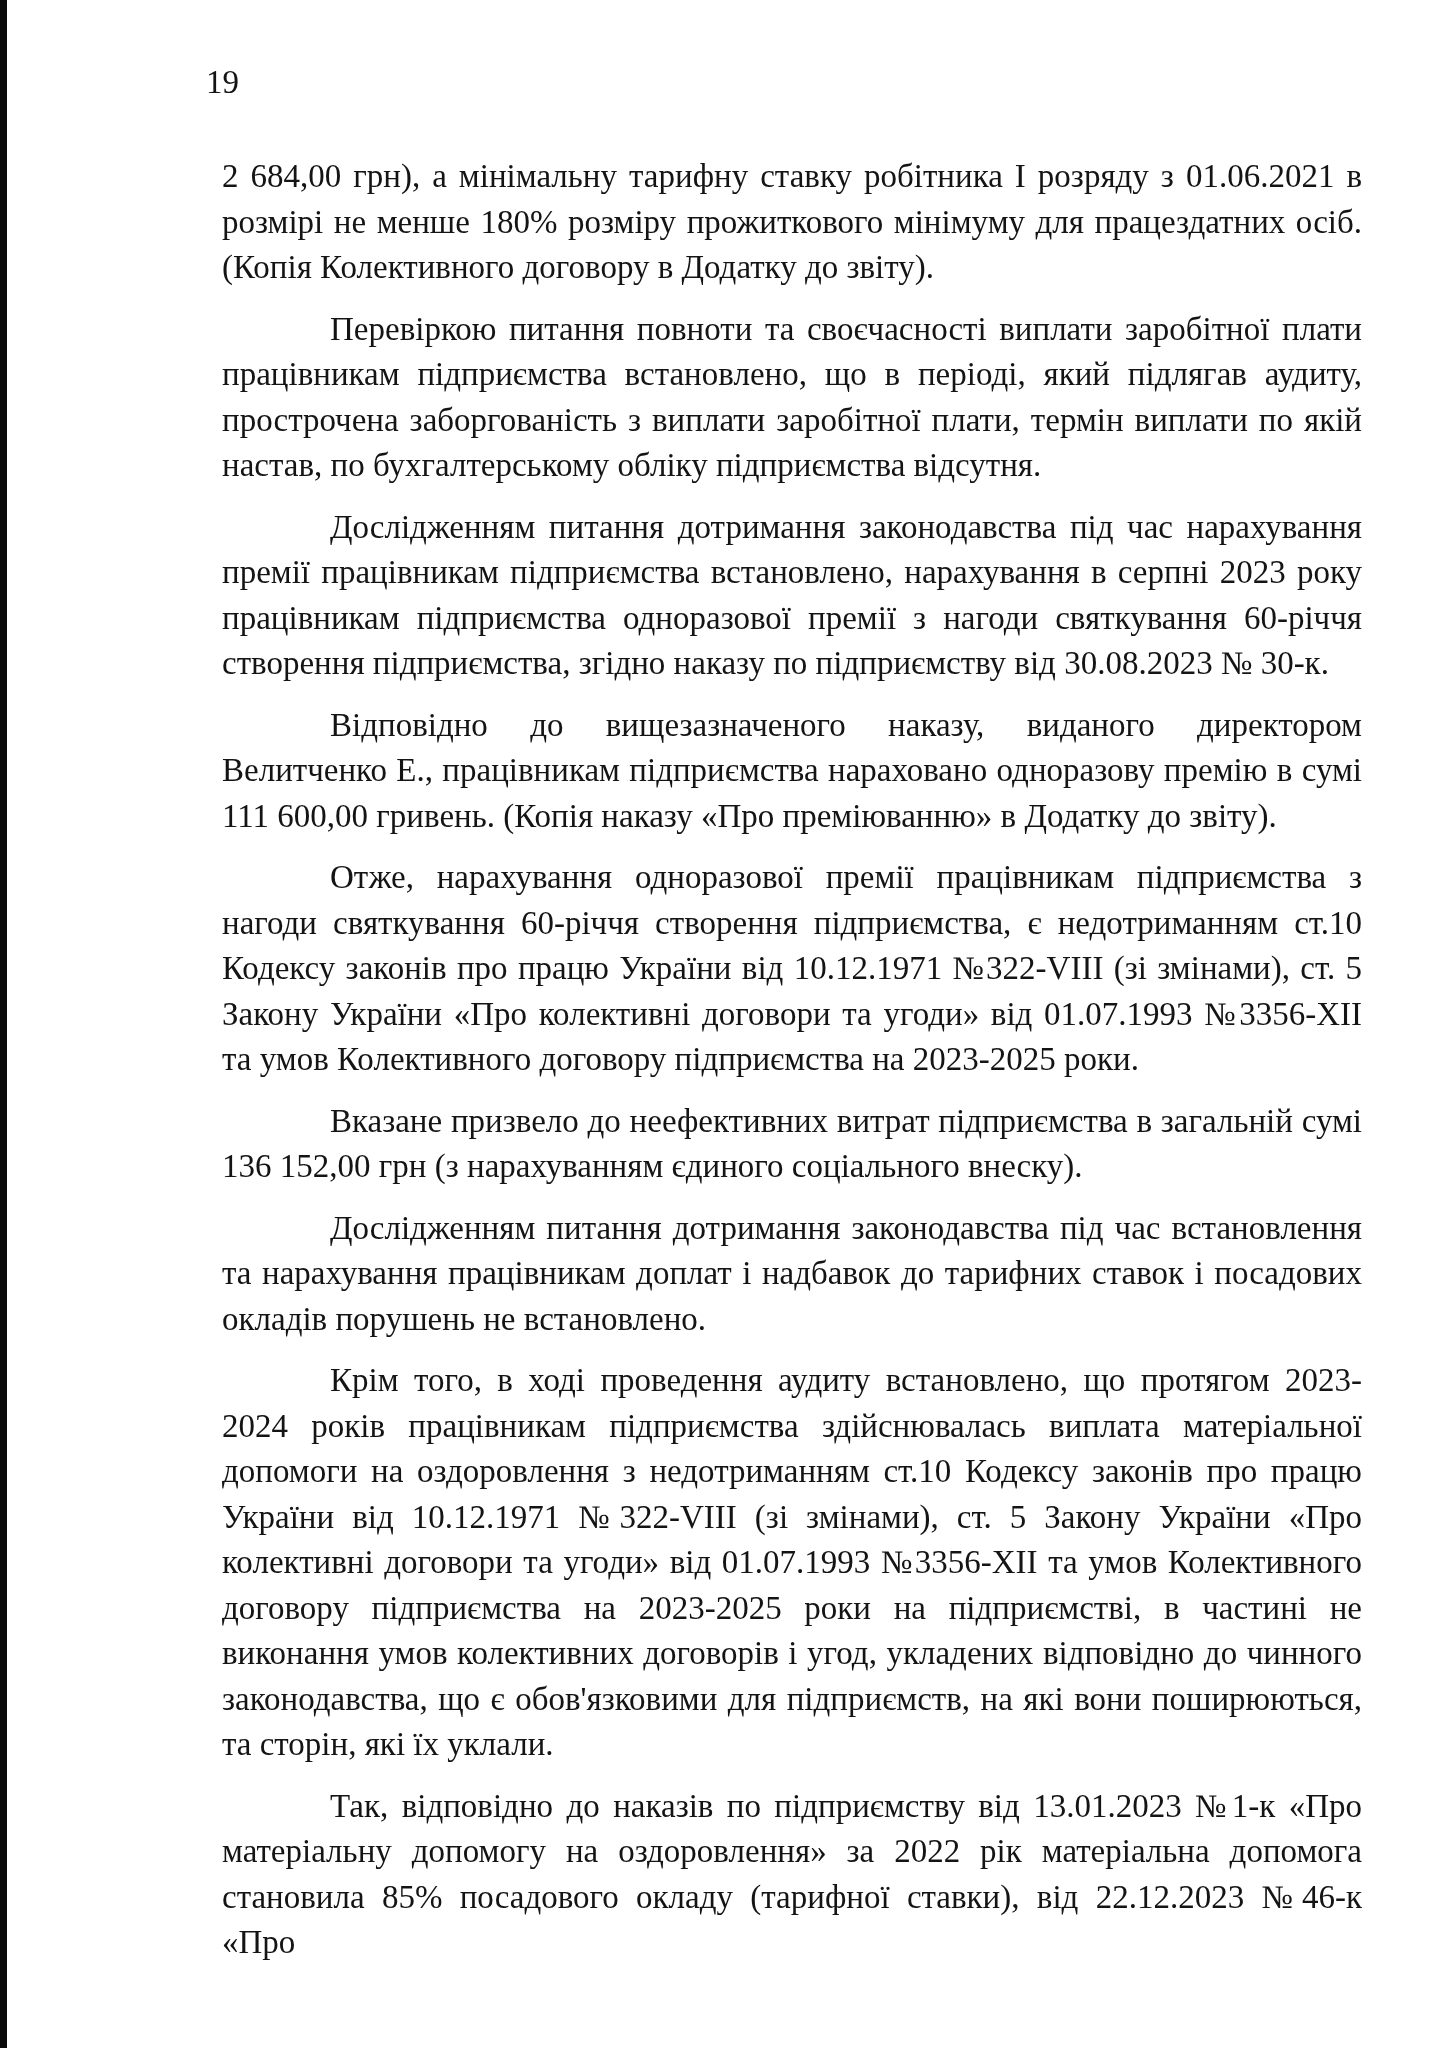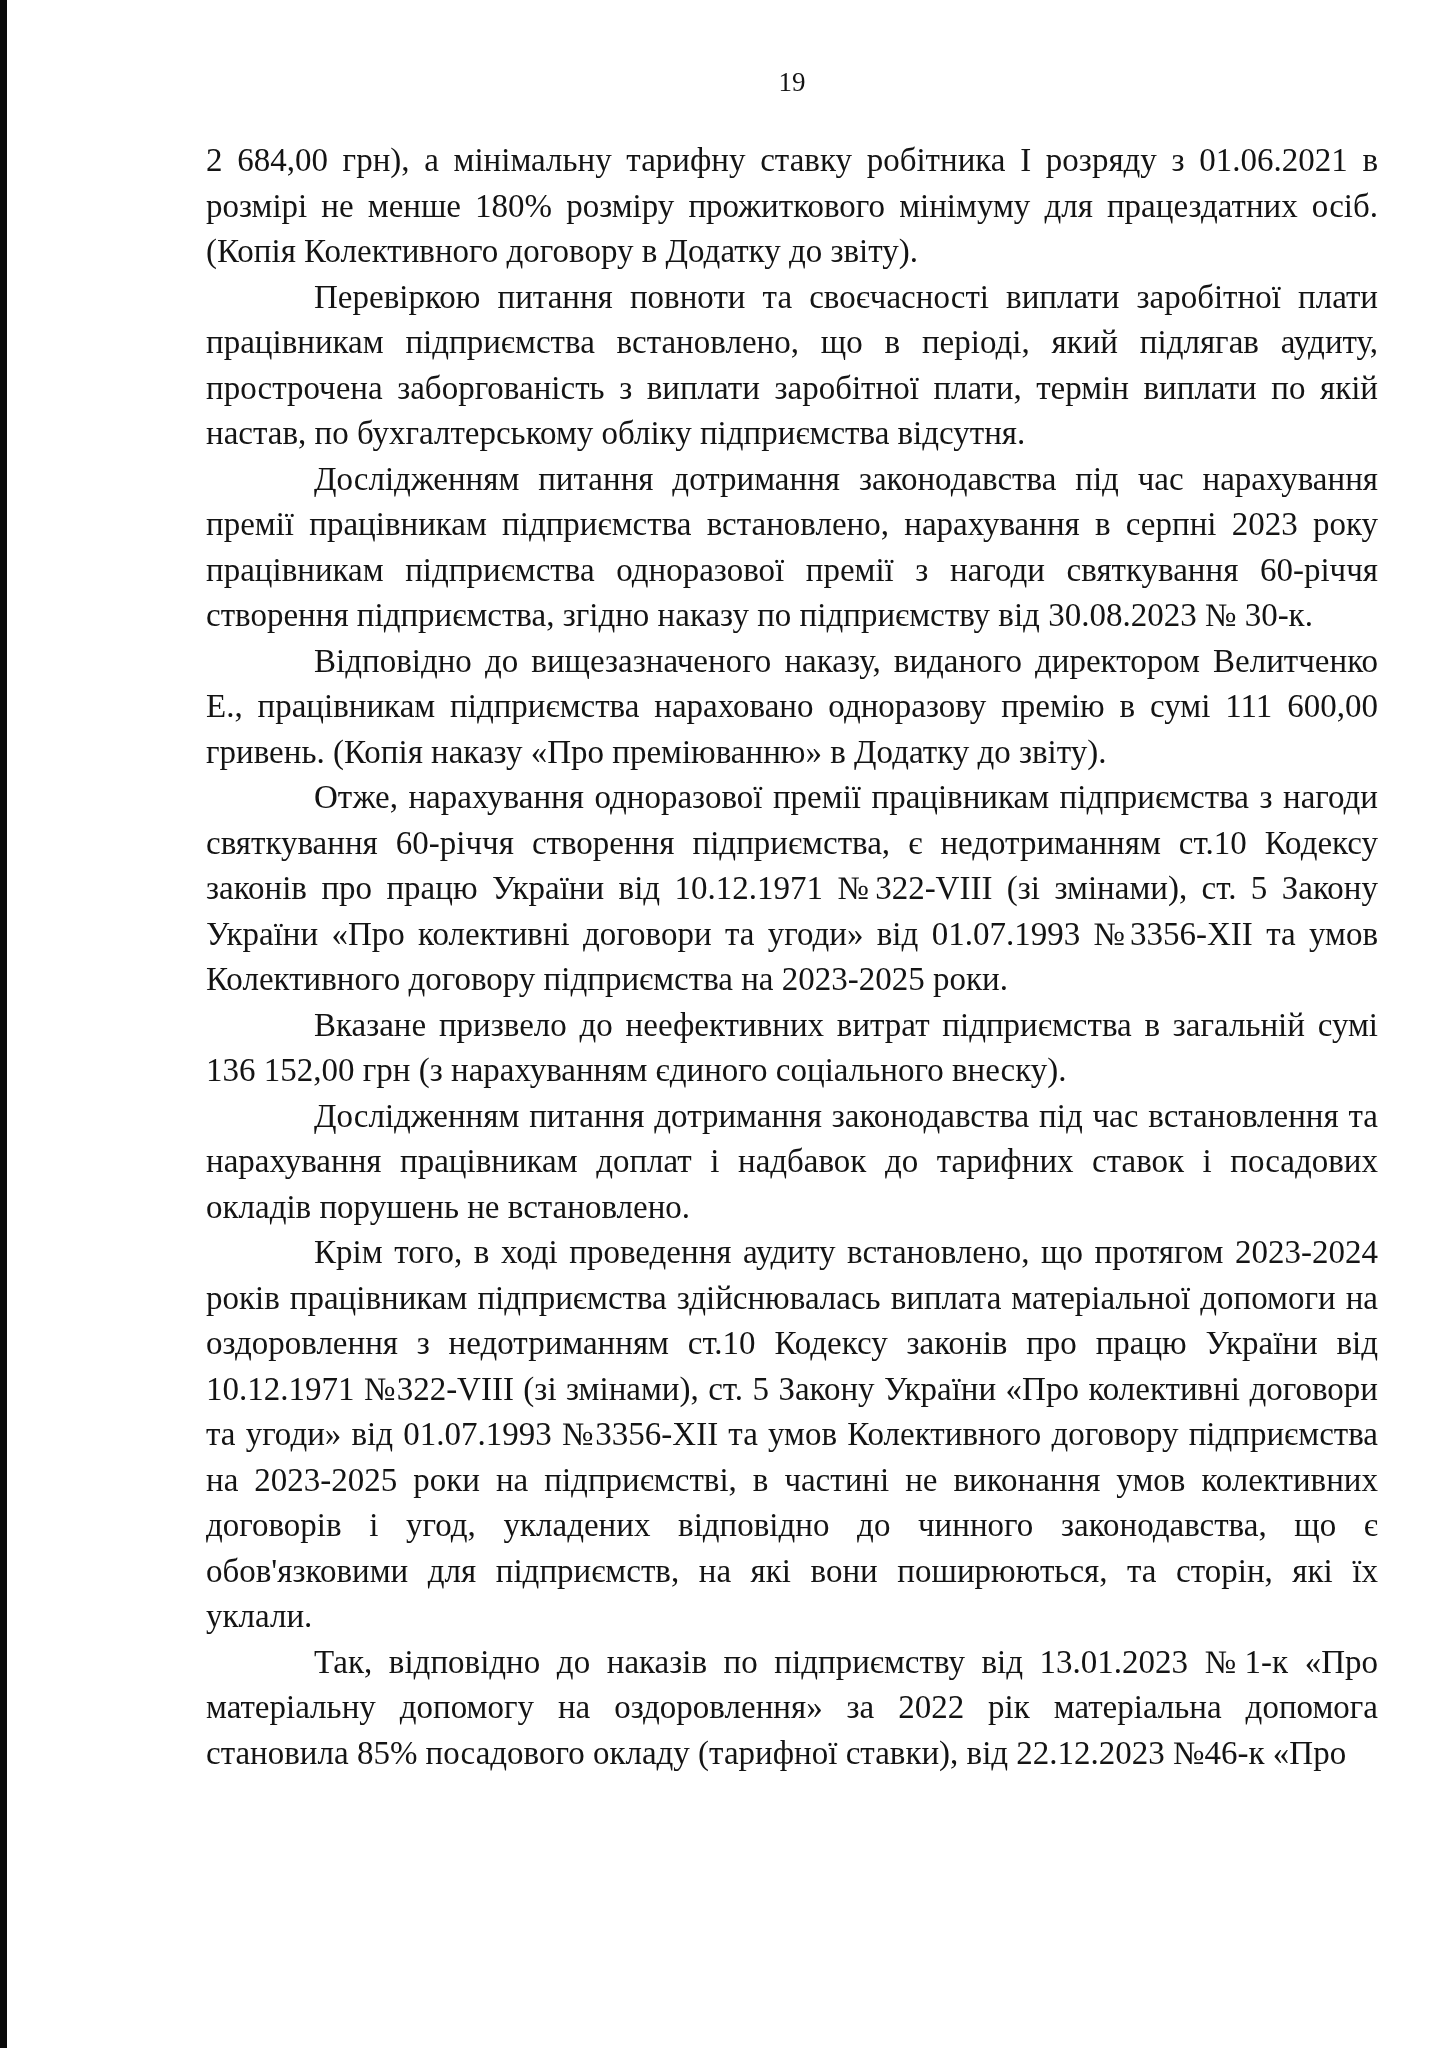--- a/index.html
+++ b/index.html
@@ -21,35 +21,34 @@
     top: 0;
     width: 7px;
     height: 2048px;
     background: #0a0a0a;
   }
   .page-number {
     position: absolute;
     top: 62px;
     left: 206px;
     width: 1172px;
-    text-align: center;
-    font-size: 27px;
+    font-size: 33px;
     line-height: 40px;
   }
   .text-block {
     position: absolute;
     top: 138px;
     left: 206px;
     width: 1172px;
     font-size: 33px;
     line-height: 45.5px;
     text-align: justify;
   }
   .text-block p {
-    margin: 0;
+    margin: 16px;
     padding: 0;
   }
   .text-block p.indent {
     text-indent: 108px;
   }
   .text-block p.underline {
     text-decoration-thickness: 2px;
     text-underline-offset: 5px;
   }
 </style>

